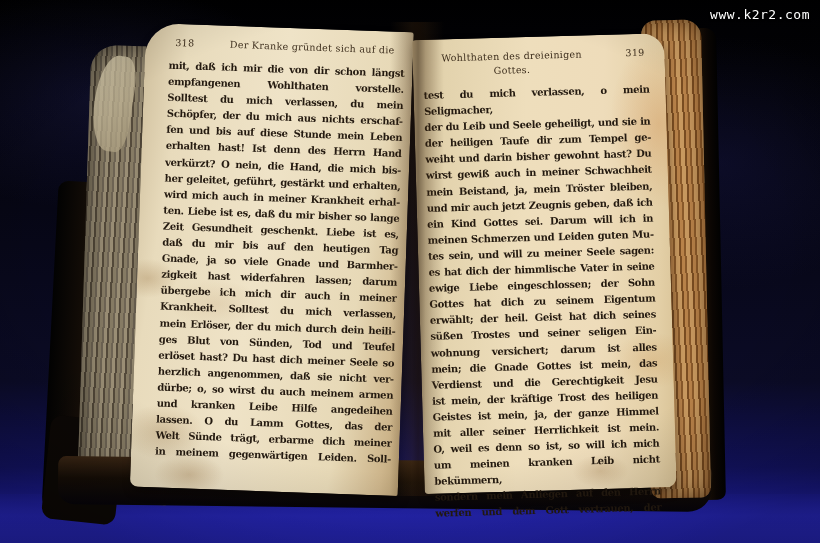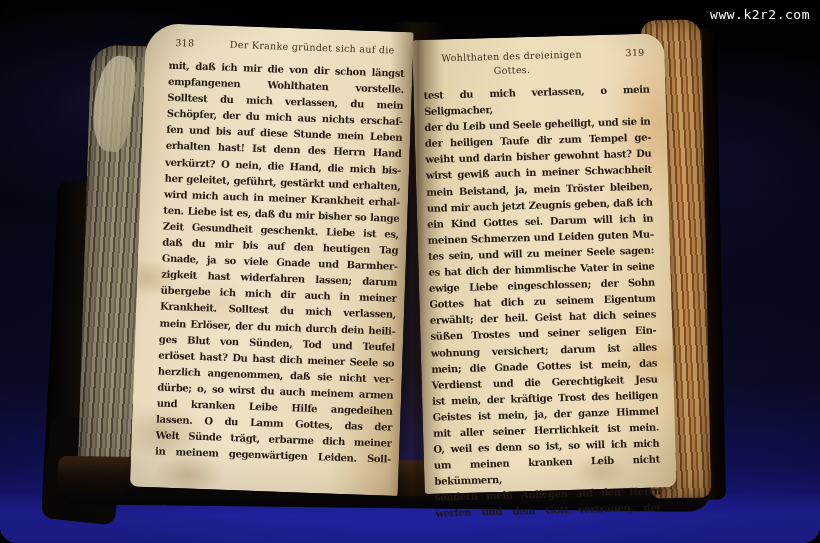--- a/index.html
+++ b/index.html
@@ -3,21 +3,20 @@
 <meta charset="utf-8">
 <style>
   html,body{margin:0;padding:0;background:#000;}
   .scene{
     position:relative;width:820px;height:543px;overflow:hidden;
     background:
       radial-gradient(ellipse 300px 160px at 12% 18%, rgba(36,36,96,.35), transparent 70%),
       radial-gradient(ellipse 260px 180px at 88% 30%, rgba(30,30,90,.30), transparent 70%),
       linear-gradient(180deg,#05051305 0%,#070718 45%,#0b0b26 70%,#12125e 86%,#1d1d9a 94%,#2727b0 100%);
     font-family:"DejaVu Serif",serif;
-    border-radius:17px;
   }
   .floor{position:absolute;left:0;top:494px;width:820px;height:49px;z-index:1;
     background:linear-gradient(180deg,rgba(27,27,140,.65),#2424ac 45%,#2121a2);}
   
   .cover-left{position:absolute;left:50px;top:182px;width:66px;height:332px;z-index:1;
     transform:rotate(3deg);border-radius:10px 14px 10px 16px;
     background:linear-gradient(90deg,#020202,#170f08 55%,#2a1b0e);}
   .cover-corner-bl{position:absolute;left:46px;top:418px;width:74px;height:104px;z-index:1;
     transform:rotate(6deg);border-radius:12px;background:#0c0805;}
   .stack-left{position:absolute;left:84px;top:46px;width:92px;height:458px;z-index:2;

